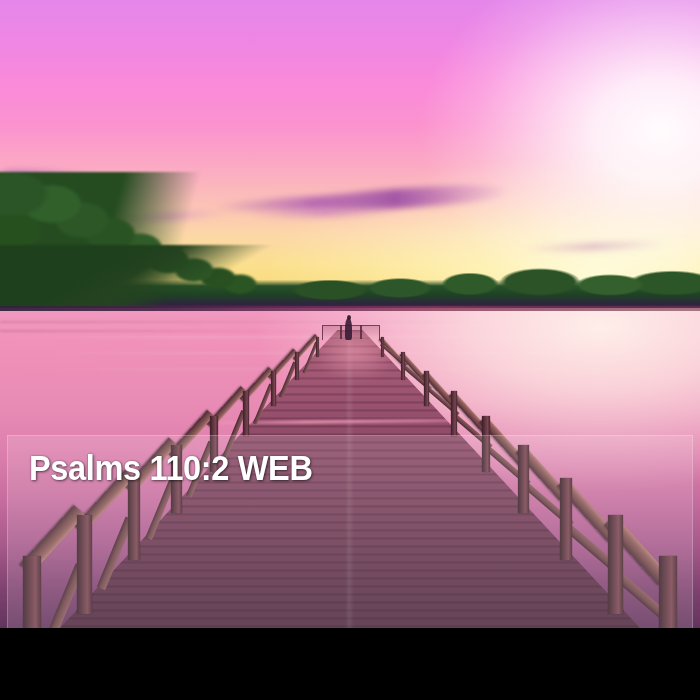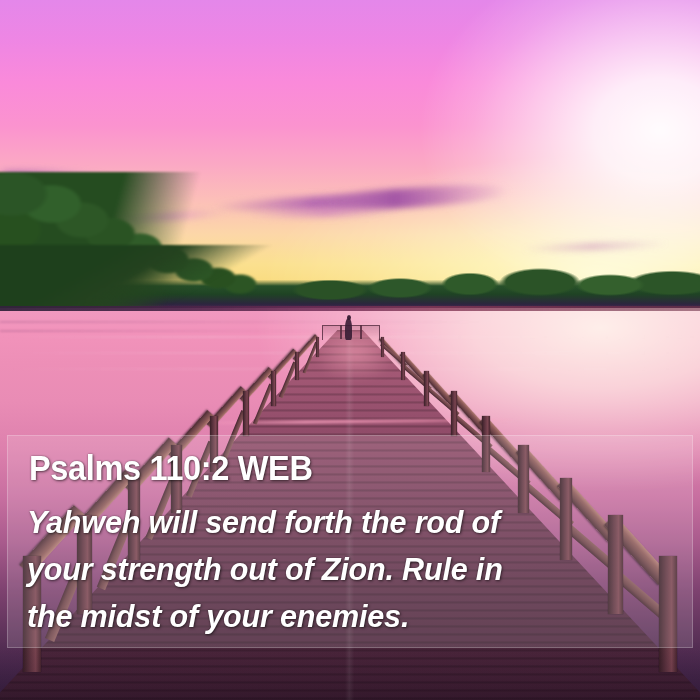--- a/index.html
+++ b/index.html
@@ -8,21 +8,21 @@
     padding: 0;
     background: #000;
   }
   body {
     font-family: "Liberation Sans", sans-serif;
   }
 
   #scene {
     position: relative;
     width: 700px;
-    height: 700px;
+    height: 628px;
     overflow: hidden;
     background: #000;
   }
 
   
   .sky {
     position: absolute;
     left: 0; top: 0;
     width: 700px; height: 330px;
     background:
@@ -448,19 +448,14 @@
   <div class="far-rail-v2"></div>
   <div class="person"></div>
   <div class="person-head"></div>
 
   <div class="bottom-shade"></div>
 
   <div class="overlay"></div>
 
   <div class="verse-ref">Psalms 110:2 WEB</div>
 
-  <div class="verse-body">
-    <span class="verse-line">Yahweh will send forth the rod of</span>
-    <span class="verse-line">your strength out of Zion. Rule in</span>
-    <span class="verse-line">the midst of your enemies.</span>
-  </div>
 
 </div>
 
 </body></html>

